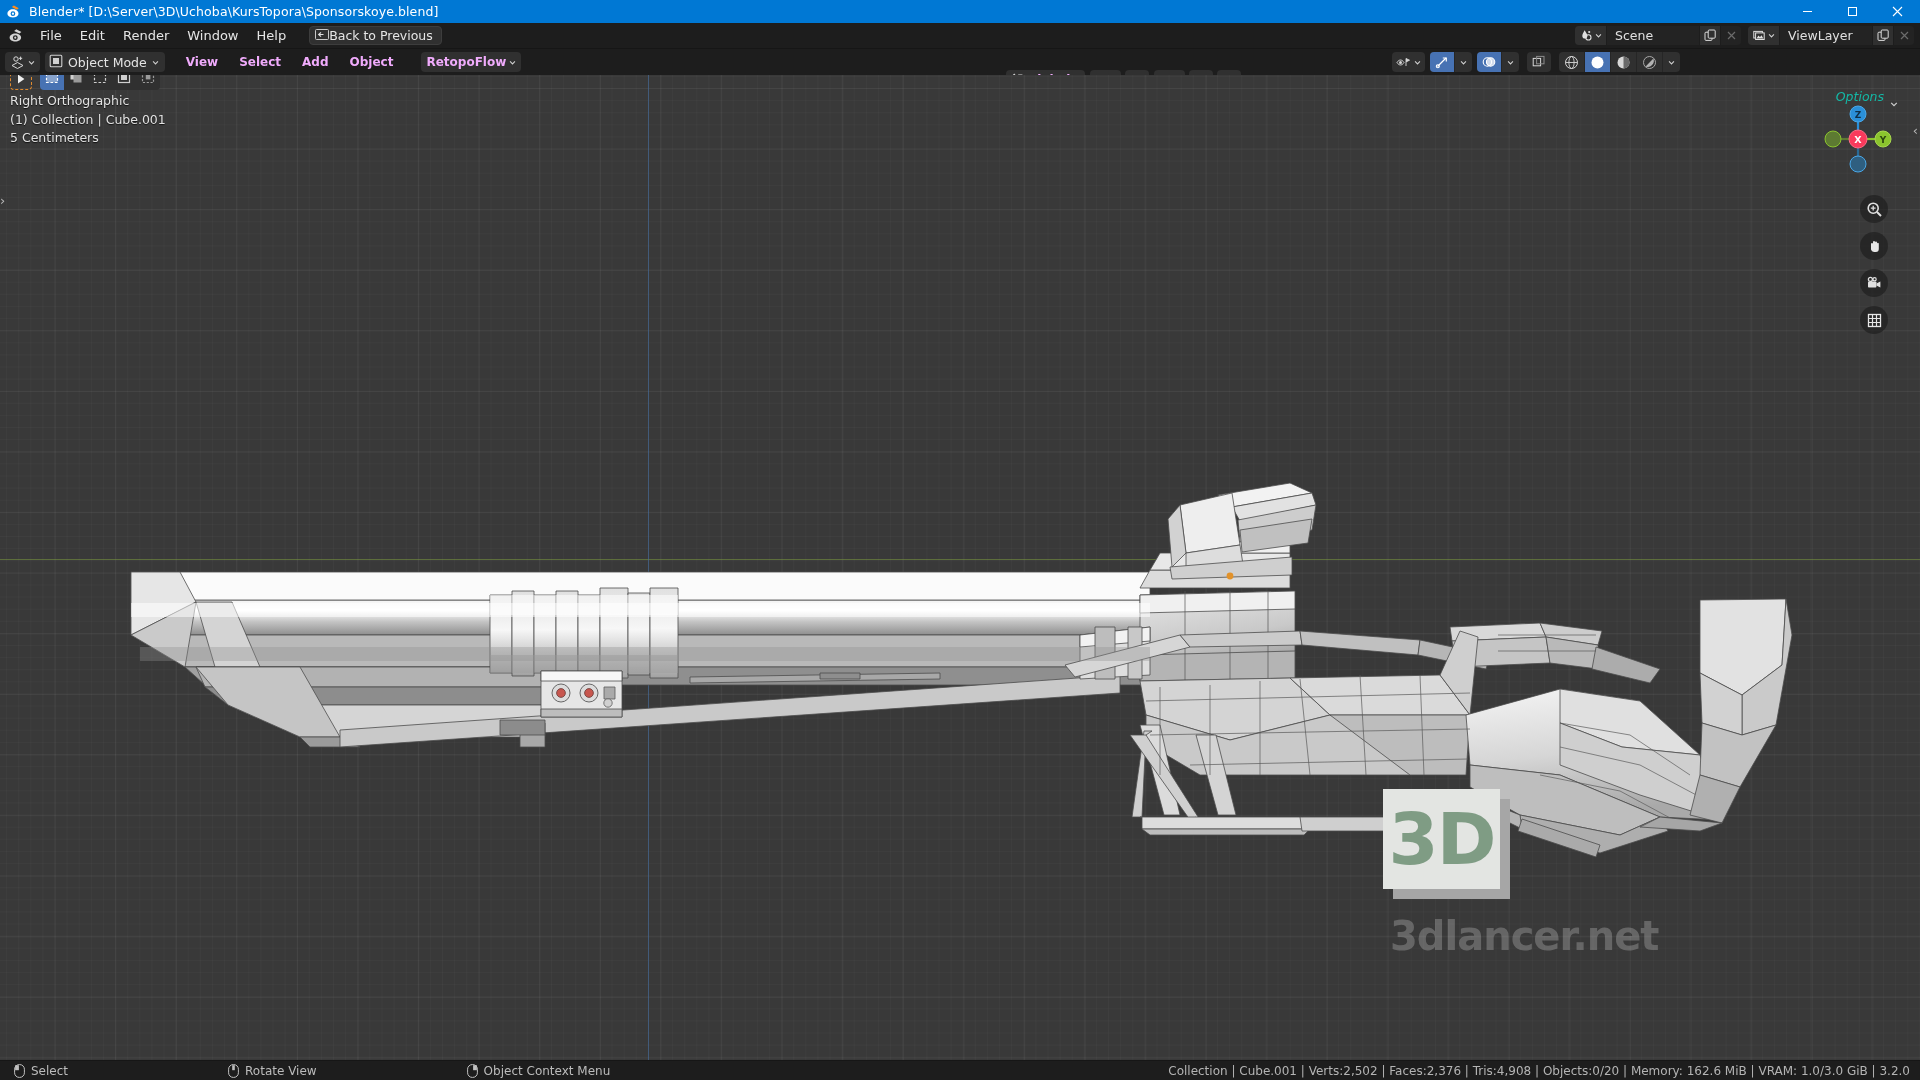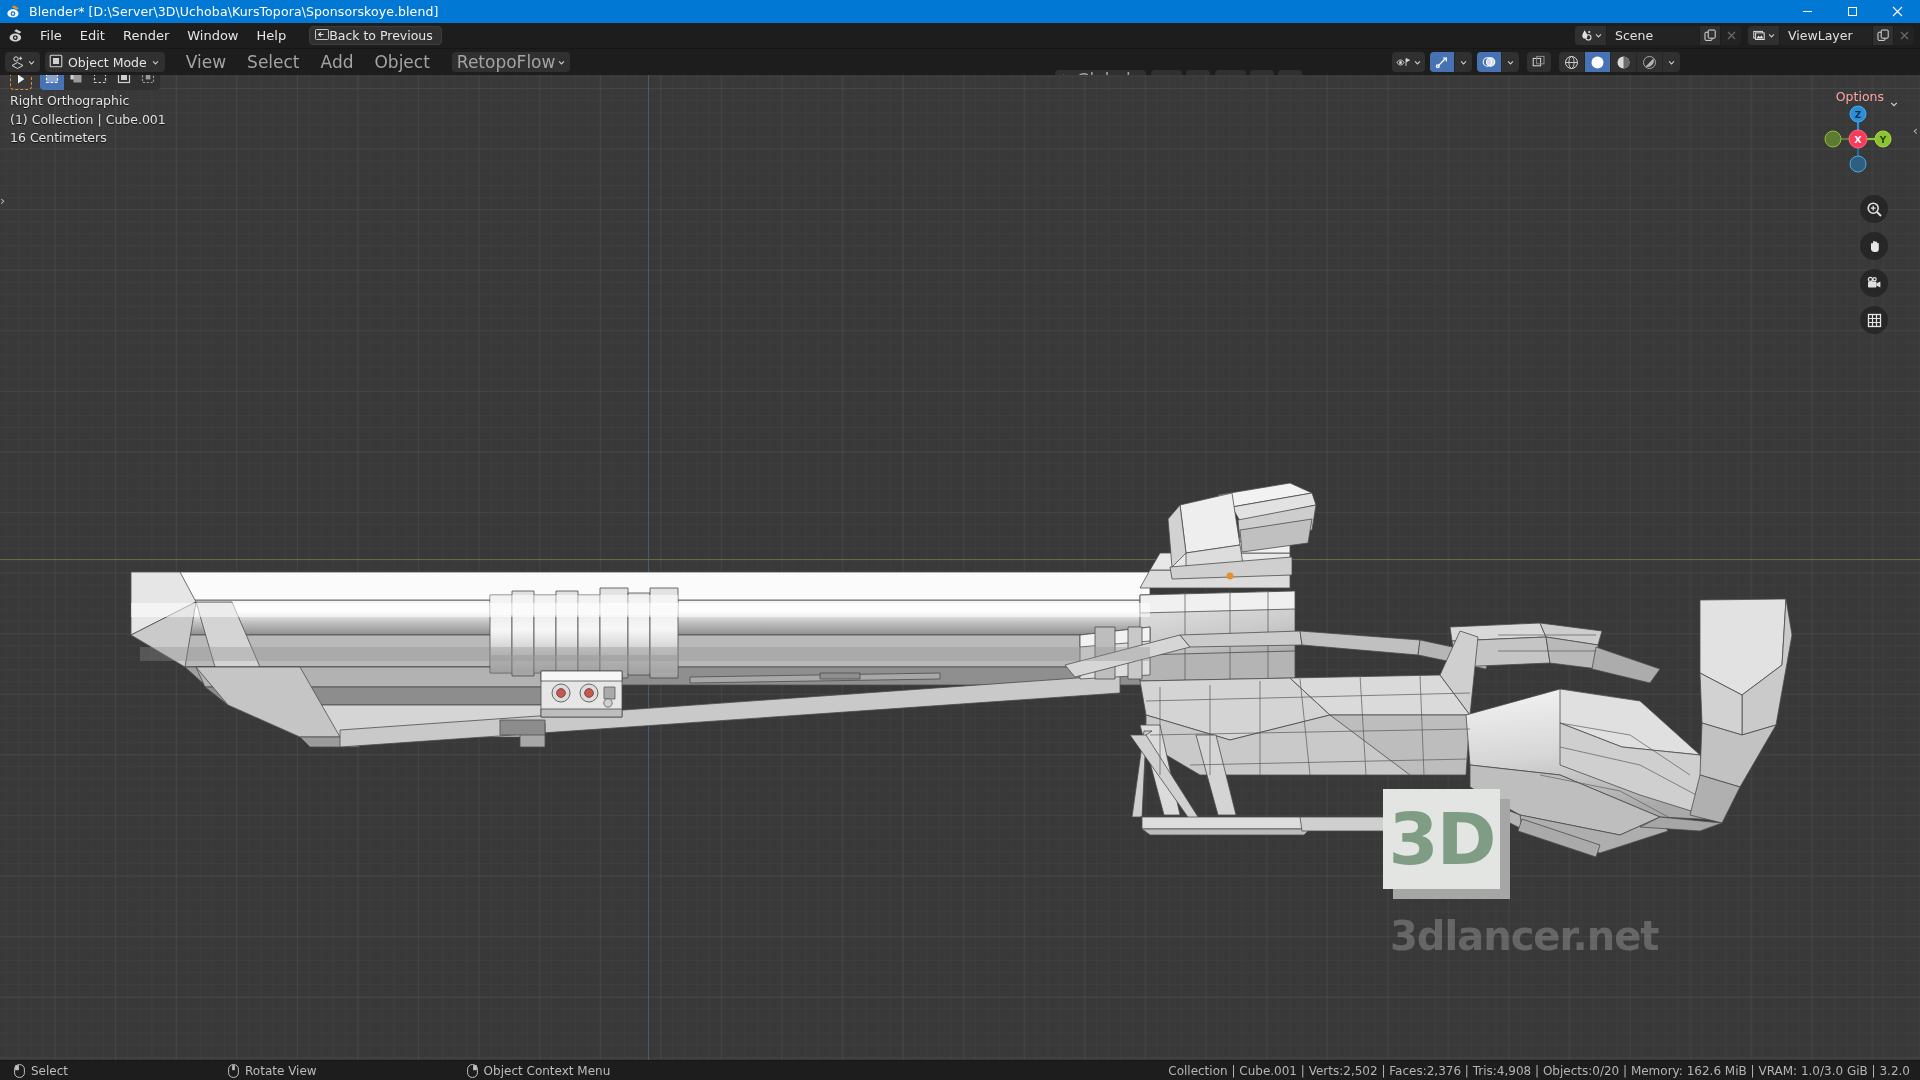--- a/index.html
+++ b/index.html
@@ -93,21 +93,21 @@
   
   .viewheader {
     position: absolute; top: 49px; left: 0; width: 1686px; height: 26px;
     background: #1d1d1d;
     display: flex; align-items: center;
   }
   .vh-btn {
     display: flex; align-items: center; gap: 3px;
     background: #303030; border-radius: 4px;
     height: 20px; padding: 0 5px; margin-left: 5px;
-    font-size: 17px; color: #a3a3a3; white-space: nowrap;
+    font-size: 12px; color: #f0abfc; white-space: nowrap; font-weight: bold;
   }
   .vh-btn.plain { background: transparent; padding: 0 8px; }
   .vh-sep { width: 8px; }
   .mode-btn {
     display: flex; align-items: center; gap: 5px;
     background: #303030; border-radius: 4px;
     height: 20px; padding: 0 6px 0 4px; margin-left: 5px;
     font-size: 12.5px;
   }
   .vh-center { display: flex; align-items: center; margin-top: 36px; }
@@ -159,21 +159,21 @@
     position: absolute; top: 0; height: 985px; width: 1px;
     left: 648px; background: rgba(70,110,160,0.62);
   }
   .vp-info {
     position: absolute; left: 10px; top: 17px;
     font-size: 12.5px; color: #e2e2e2; line-height: 18.5px;
     text-shadow: 0 1px 1px rgba(0,0,0,0.75);
   }
   .options-lbl {
     position: absolute; right: 36px; top: 14px;
-    font-size: 12.5px; color: #fca5a5;
+    font-size: 12.5px; color: #14b8a6; font-style: italic;
   }
   .options-chev { position:absolute; right: 22px; top: 21px; }
 
   
   .pull-tab {
     position: absolute; left: 0px; top: 118px;
     color: #b8b8b8; font-size: 13px;
   }
   .pull-tab-r {
     position: absolute; right: 2px; top: 48px;
@@ -368,21 +368,21 @@
           <path d="M1.2 2.8 L4 5.6 L6.8 2.8" fill="none" stroke="#cfcfcf" stroke-width="1.2"></path>
         </svg>
     </div>
 
     <div class="vh-sep"></div>
     <div class="vh-btn plain">View</div>
     <div class="vh-btn plain">Select</div>
     <div class="vh-btn plain">Add</div>
     <div class="vh-btn plain">Object</div>
 
-    <div class="vh-btn" style="margin-left:14px;text-align:right;">
+    <div class="vh-btn" style="margin-left:20px;text-align:right;">
       <span>RetopoFlow</span>
       <svg class="chev" viewBox="0 0 8 8">
           <path d="M1.2 2.8 L4 5.6 L6.8 2.8" fill="none" stroke="#cfcfcf" stroke-width="1.2"></path>
         </svg>
     </div>
 
     <div class="vh-center" style="margin-left:480px;">
       <div class="vh-btn">
         <span>
           <svg width="13" height="13" viewBox="0 0 13 13">
@@ -564,21 +564,21 @@
     <div class="options-lbl">Options</div>
     <div class="options-chev">
       <svg width="8" height="8" viewBox="0 0 8 8">
           <path d="M1.2 2.8 L4 5.6 L6.8 2.8" fill="none" stroke="#cfcfcf" stroke-width="1.2"></path>
         </svg>
     </div>
 
     <div class="vp-info">
       <div>Right Orthographic</div>
       <div>(1) Collection | Cube.001</div>
-      <div>16 Centimeters</div>
+      <div>5 Centimeters</div>
     </div>
 
     <div class="pull-tab">›</div>
     <div class="pull-tab-r">‹</div>
 
     <svg class="model" viewBox="0 0 1920 985">
       <defs>
         <linearGradient id="shaftG" x1="0" y1="0" x2="0" y2="1">
           <stop offset="0%" stop-color="#f2f2f2"></stop>
           <stop offset="30%" stop-color="#ffffff"></stop>

